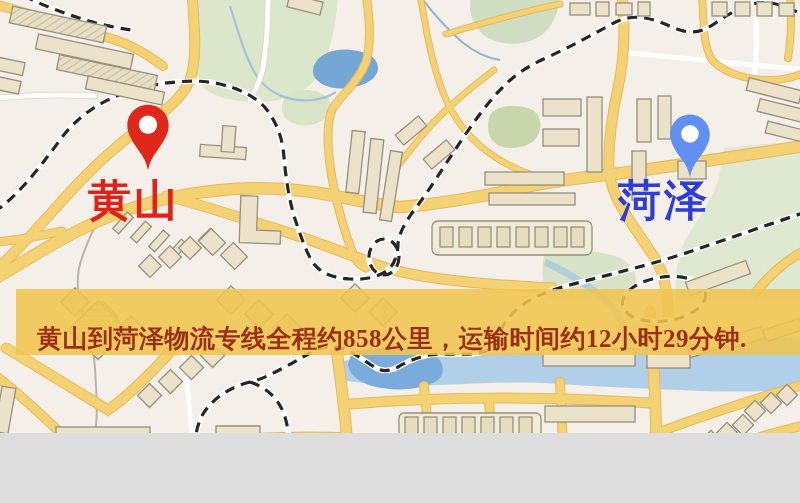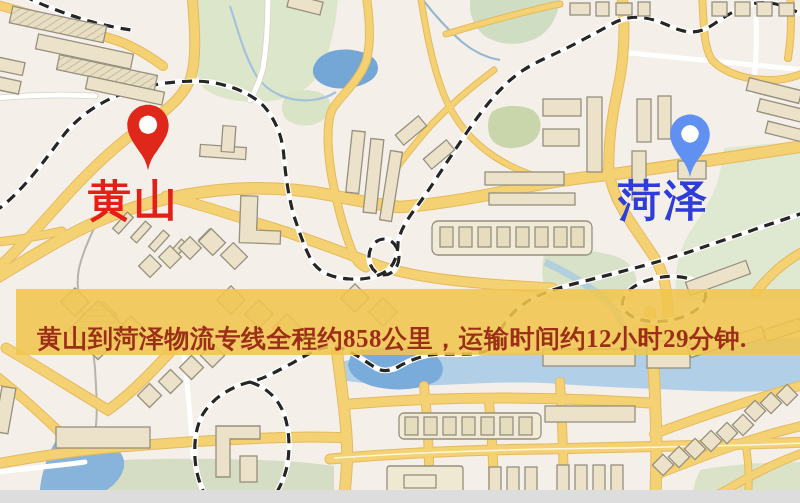--- a/index.html
+++ b/index.html
@@ -1,17 +1,17 @@
 <!DOCTYPE html>
 <html><head>
 <meta charset="utf-8">
 <style>
   html,body{margin:0;padding:0;background:#ddd;}
   .stage{
-    position:relative;width:800px;height:490px;overflow:hidden;
+    position:relative;width:800px;height:433px;overflow:hidden;
     background:#f5efe9;font-family:"Liberation Sans",sans-serif;
   }
   .stage svg{position:absolute;left:0;top:0;}
   .pin{position:absolute;}
   .pin svg{position:static;display:block;}
   .pin-label{
     position:absolute;font-family:"Liberation Serif",serif;font-weight:bold;
     font-size:43px;letter-spacing:3px;line-height:1;white-space:nowrap;
     text-shadow:0 0 1px rgba(255,255,255,.25);
   }

